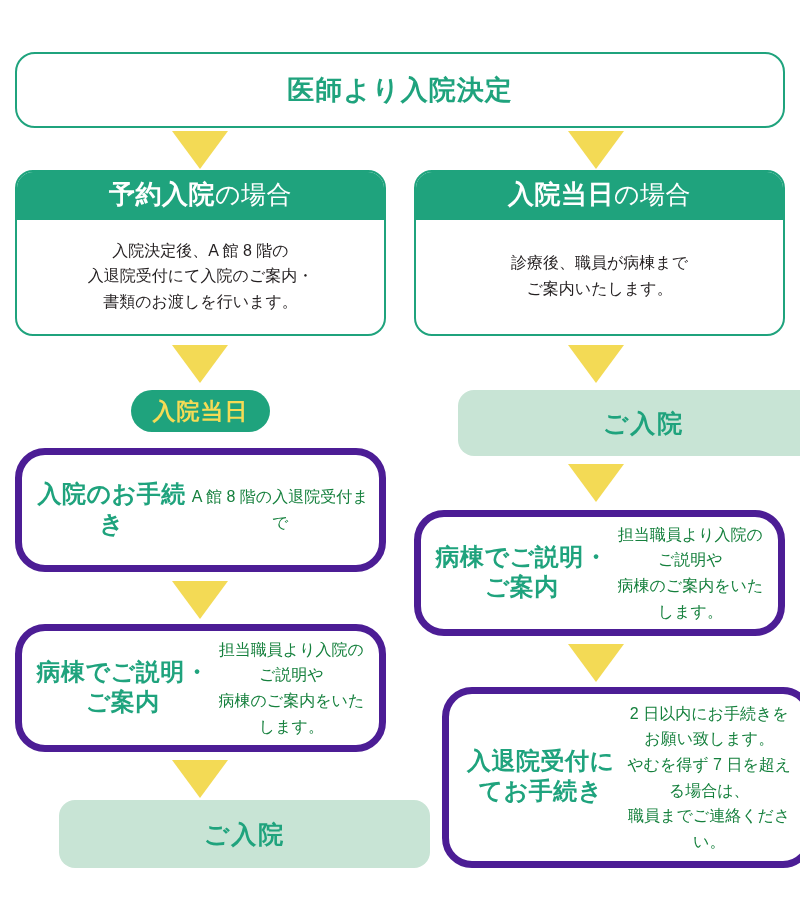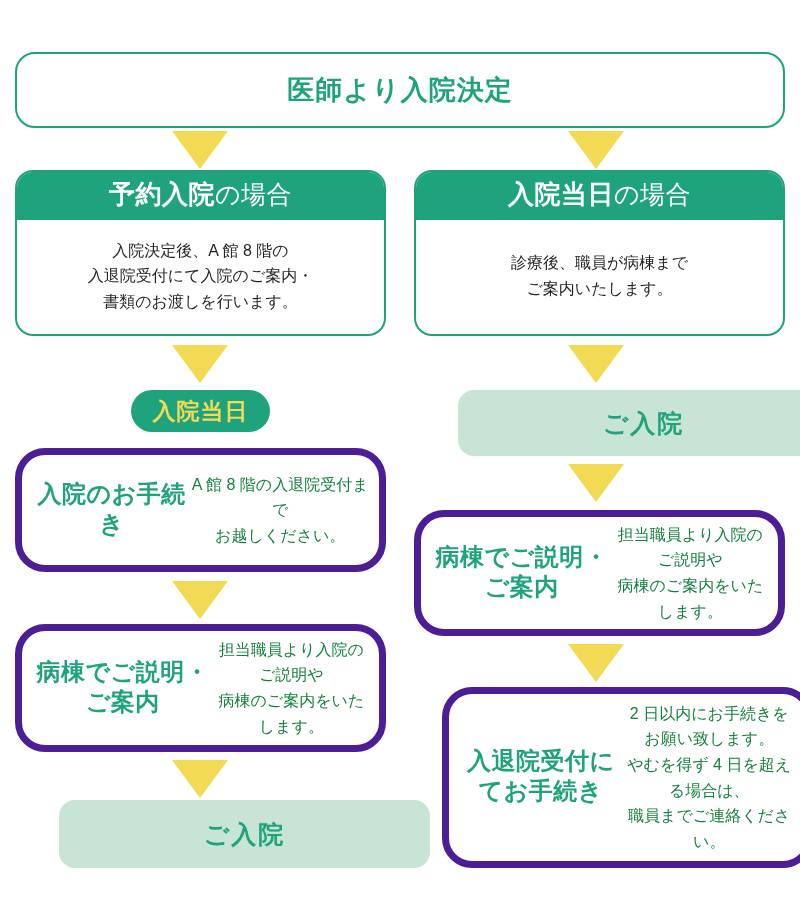--- a/index.html
+++ b/index.html
@@ -177,21 +177,20 @@
   <div class="node arrow" style="left:172px; top:345px;"></div>
 
   <div class="node pill" style="left:131px; top:390px; width:139px; height:42px;text-align:center;">
     <span class="pill-label">入院当日</span>
   </div>
 
   <div class="node box-titled" style="left:15px; top:448px; width:371px; height:124px;">
     <div class="box-heading">入院のお手続き</div>
     <div class="box-text">
       <div>A 館 8 階の入退院受付まで</div>
-      <div>お越しください。</div>
     </div>
   </div>
 
   <div class="node arrow" style="left:172px; top:581px;"></div>
 
   <div class="node box-titled" style="left:15px; top:624px; width:371px; height:128px;">
     <div class="box-heading">病棟でご説明・ご案内</div>
     <div class="box-text">
       <div>担当職員より入院のご説明や</div>
       <div>病棟のご案内をいたします。</div>
@@ -231,18 +230,18 @@
       <div>病棟のご案内をいたします。</div>
     </div>
   </div>
 
   <div class="node arrow" style="left:568px; top:644px;"></div>
 
   <div class="node box-titled" style="left:414px; top:687px; width:371px; height:181px;margin-left:28px;">
     <div class="box-heading">入退院受付にてお手続き</div>
     <div class="box-text">
       <div>2 日以内にお手続きをお願い致します。</div>
-      <div>やむを得ず 4 日を超える場合は、</div>
+      <div>やむを得ず 7 日を超える場合は、</div>
       <div>職員までご連絡ください。</div>
     </div>
   </div>
 
 </div>
 
 </body></html>

